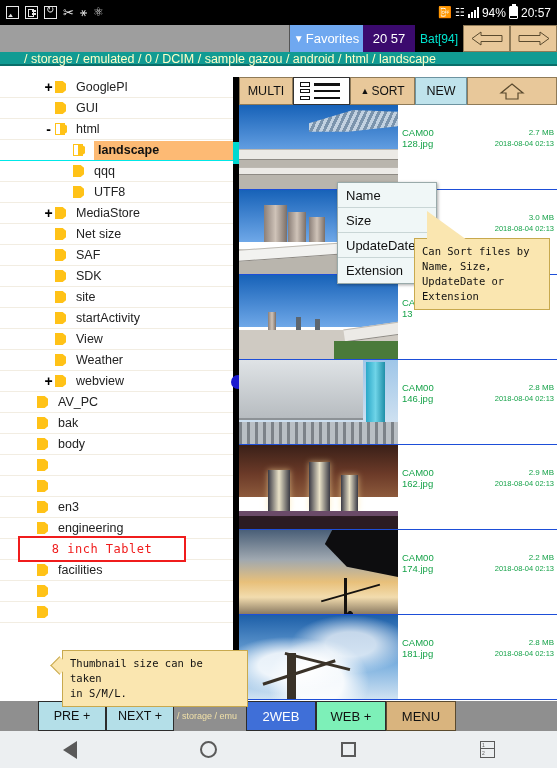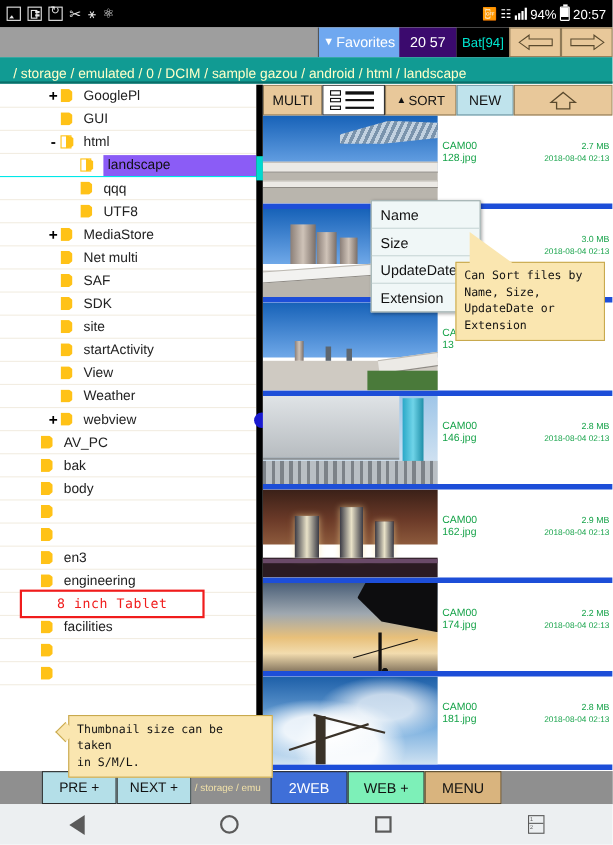--- a/index.html
+++ b/index.html
@@ -54,44 +54,44 @@
   .tb-time { width:52px; background:#3b0a6e; color:#fff; font-size:13px;
     display:flex;align-items:center;justify-content:center; }
   .tb-bat { width:48px; background:#000; color:#00e5d0; font-size:12px;
     display:flex;align-items:center;justify-content:center; }
   .tb-arrow { width:47px; background:#e8c89a; border:1px solid #8f7a57;
     display:flex;align-items:center;justify-content:center; }
   .tb-arrow svg { display:block; }
 
   
   .crumb {
-    position:absolute; left:0; top:52px; width:557px; height:24px;
+    position:absolute; left:0; top:52px; width:557px; height:14px;
     background:#119b93; color:#ffffc8; font-size:12.5px;
-    display:flex; align-items:flex-end; padding-left:12px;
+    display:flex; align-items:flex-start; padding-left:24px;
     border-bottom:2px solid #0a6e69;
   }
 
   
   .main { position:absolute; left:0; top:77px; width:557px; height:624px; background:#fff; }
   .tree { position:absolute; left:0; top:0; width:233px; height:624px; background:#fff; overflow:hidden; }
   .divider { position:absolute; left:233px; top:0; width:6px; height:624px; background:#000; }
   .div-teal { position:absolute; left:233px; top:65px; width:6px; height:22px; background:#00d9d0; }
   .div-dot { position:absolute; left:231px; top:298px; width:14px; height:14px; border-radius:50%; background:#1a1ad0; }
 
   .trow { height:21px; display:flex; align-items:center; border-bottom:1px solid #f2ede2;
     font-size:12.5px; color:#222; position:relative; }
   .tplus { width:13px; text-align:center; font-size:14px; color:#000; font-weight:bold; line-height:13px; }
   .folder { display:inline-block; width:15px; height:12px; position:relative; flex:0 0 auto; }
   .folder i { position:absolute; left:0; top:0; width:11px; height:12px; background:#ffc217;
     clip-path: polygon(0 0, 70% 0, 100% 22%, 100% 78%, 70% 100%, 0 100%); }
   .folder.open i { background:#fff; border:1.6px solid #ffc217; clip-path:none; width:10px; height:12px; }
   .folder.open::after { content:""; position:absolute; left:5px; top:0; width:7px; height:12px; background:#ffc217;
     clip-path: polygon(0 0, 60% 10%, 100% 22%, 100% 78%, 60% 92%, 0 100%); }
   .tlabel { margin-left:6px; white-space:nowrap; }
-  .trow.sel .tlabel { background:#8b5cf6; padding:2px 0 3px 4px; flex:1; color:#111; }
+  .trow.sel .tlabel { background:#fdba74; padding:2px 0 3px 4px; flex:1; color:#111;font-weight:bold; }
   .trow.sel { border-bottom:1px solid #00e8e8; }
 
   
   .pane { position:absolute; left:239px; top:0; width:318px; height:624px; background:#fff; overflow:hidden; }
   .pane-tools { position:absolute; left:0; top:0; width:318px; height:28px; display:flex; }
   .pt-multi { width:54px; background:#e8c89a; border:1px solid #8f7a57; font-size:12px;
     display:flex;align-items:center;justify-content:center; color:#111; }
   .pt-list { width:57px; background:#fff; border:1px solid #333;
     display:flex;align-items:center;justify-content:center; }
   .pt-sort { width:65px; background:#e8c89a; border:1px solid #8f7a57; font-size:12px;
@@ -99,21 +99,21 @@
   .pt-new { width:52px; background:#bfe3ec; border:1px solid #6d93a0; font-size:12.5px;
     display:flex;align-items:center;justify-content:center; color:#111; }
   .pt-up { flex:1; background:#e8c89a; border:1px solid #8f7a57;
     display:flex;align-items:center;justify-content:center; }
   .listicon { width:44px; height:18px; display:flex; flex-direction:column; justify-content:space-between; }
   .listicon div { display:flex; align-items:center; gap:4px; }
   .listicon b { display:block; width:10px; height:4.5px; border:1.5px solid #111; }
   .listicon s { display:block; width:26px; height:2.5px; background:#111; text-decoration:none; }
 
   .filelist { position:absolute; left:0; top:28px; width:318px; height:596px; }
-  .fileitem { position:relative; height:85px; border-bottom:5px solid #1d4ed8; overflow:hidden; }
+  .fileitem { position:relative; height:85px; border-bottom:1px solid #1d4ed8; overflow:hidden; }
   .thumb { position:absolute; left:0; top:0; width:159px; height:100%; overflow:hidden; }
   .meta { position:absolute; left:163px; top:22px; width:152px; font-size:8.5px; color:#17a34a;
     line-height:11px; font-family:"Liberation Sans", sans-serif; }
   .meta .r1, .meta .r2 { display:flex; justify-content:space-between; }
   .meta .nm { font-size:9.5px; }
   .meta .sz { font-size:8px;margin-left:46px; }
   .meta .dt { font-size:7.5px; }
 
   
   .ph { position:absolute; inset:0; }
@@ -302,21 +302,21 @@
           <span class="folder">
             <i></i>
           </span>
           <span class="tlabel">MediaStore</span>
         </div>
         <div class="trow">
           <span class="tplus" style="margin-left: 42px;"></span>
           <span class="folder">
             <i></i>
           </span>
-          <span class="tlabel">Net multi</span>
+          <span class="tlabel">Net size</span>
         </div>
         <div class="trow">
           <span class="tplus" style="margin-left: 42px;"></span>
           <span class="folder">
             <i></i>
           </span>
           <span class="tlabel">SAF</span>
         </div>
         <div class="trow">
           <span class="tplus" style="margin-left: 42px;"></span>

